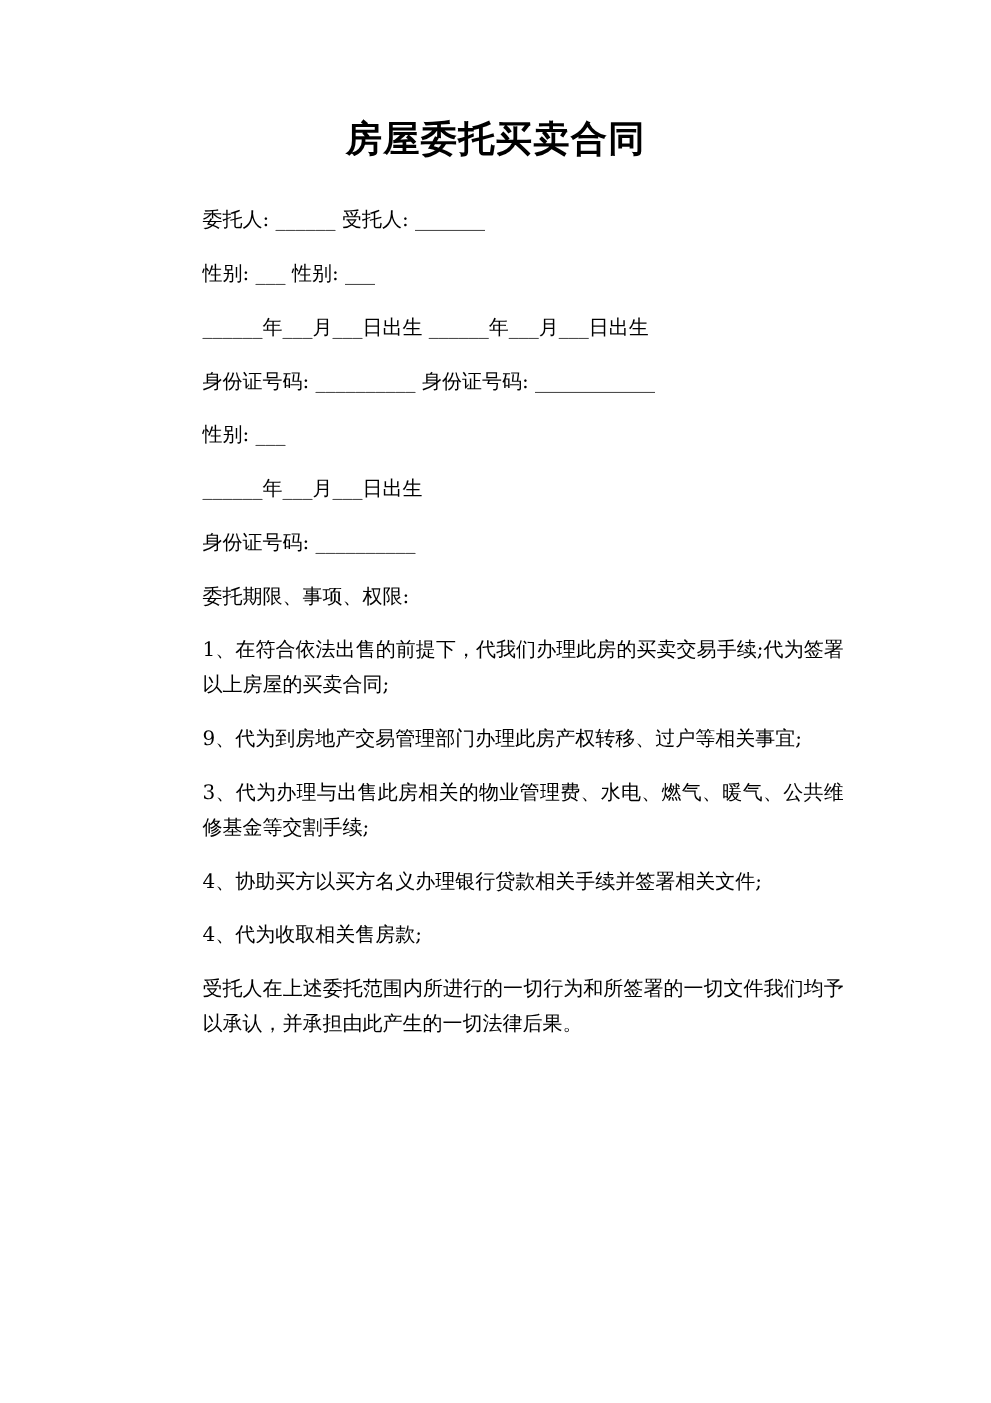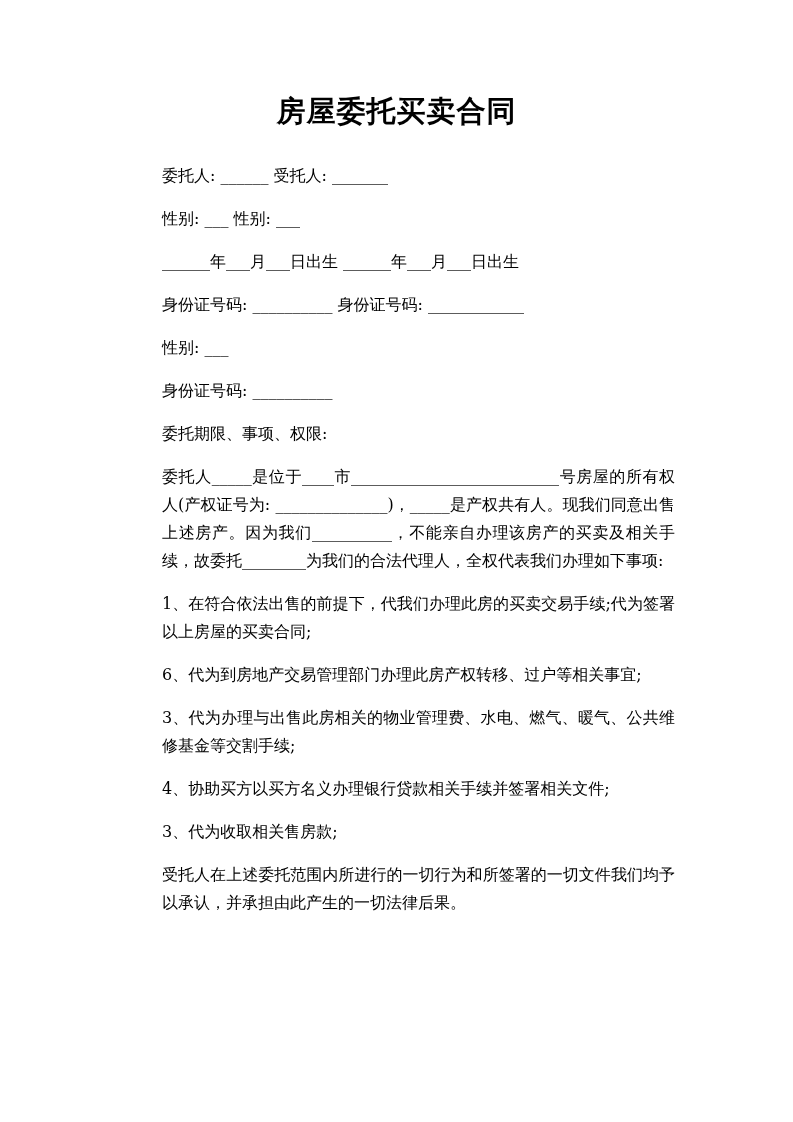--- a/index.html
+++ b/index.html
@@ -43,27 +43,27 @@
 
 <div class="page">
 
   <h1 class="doc-title">房屋委托买卖合同</h1>
 
   <p class="line">委托人: ______ 受托人: _______</p>
   <p class="line">性别: ___ 性别: ___</p>
   <p class="line">______年___月___日出生 ______年___月___日出生</p>
   <p class="line">身份证号码: __________ 身份证号码: ____________</p>
   <p class="line">性别: ___</p>
+  <p class="line">______年___月___日出生</p>
   <p class="line">身份证号码: __________</p>
   <p class="line">委托期限、事项、权限:</p>
 
-  <p class="line justified">委托人_____是位于____市__________________________号房屋的所有权人(产权证号为: ______________)，_____是产权共有人。现我们同意出售上述房产。因为我们__________，不能亲自办理该房产的买卖及相关手续，故委托________为我们的合法代理人，全权代表我们办理如下事项:</p>
 
   <p class="line justified">1、在符合依法出售的前提下，代我们办理此房的买卖交易手续;代为签署以上房屋的买卖合同;</p>
-  <p class="line justified">6、代为到房地产交易管理部门办理此房产权转移、过户等相关事宜;</p>
+  <p class="line justified">9、代为到房地产交易管理部门办理此房产权转移、过户等相关事宜;</p>
   <p class="line justified">3、代为办理与出售此房相关的物业管理费、水电、燃气、暖气、公共维修基金等交割手续;</p>
   <p class="line justified">4、协助买方以买方名义办理银行贷款相关手续并签署相关文件;</p>
-  <p class="line justified">3、代为收取相关售房款;</p>
+  <p class="line justified">4、代为收取相关售房款;</p>
 
   <p class="line justified">受托人在上述委托范围内所进行的一切行为和所签署的一切文件我们均予以承认，并承担由此产生的一切法律后果。</p>
 
 
 </div>
 
 </body></html>

